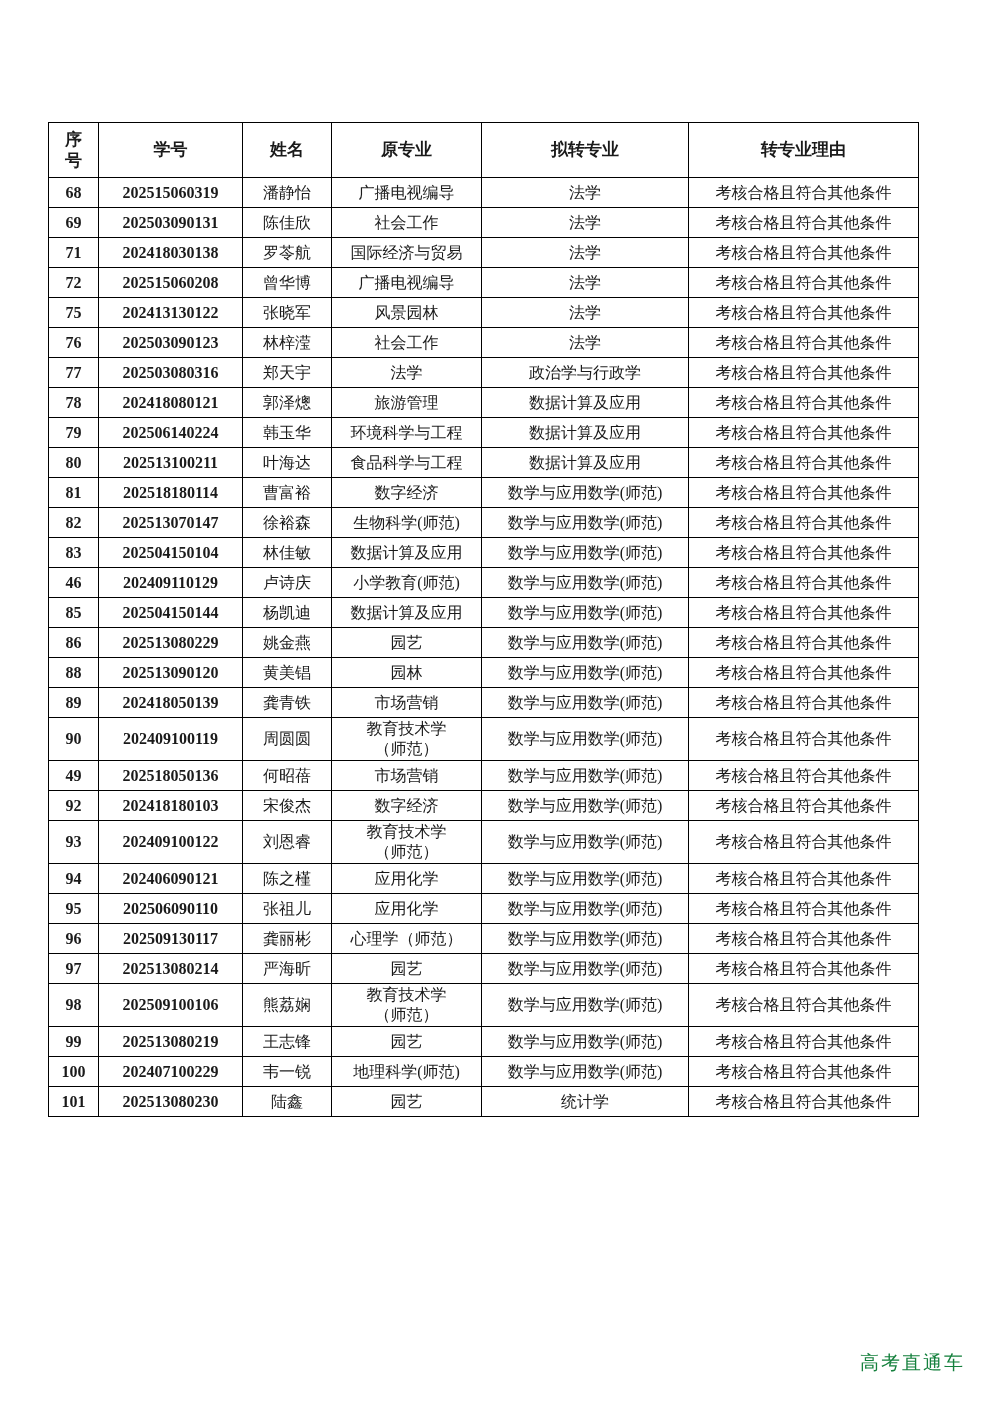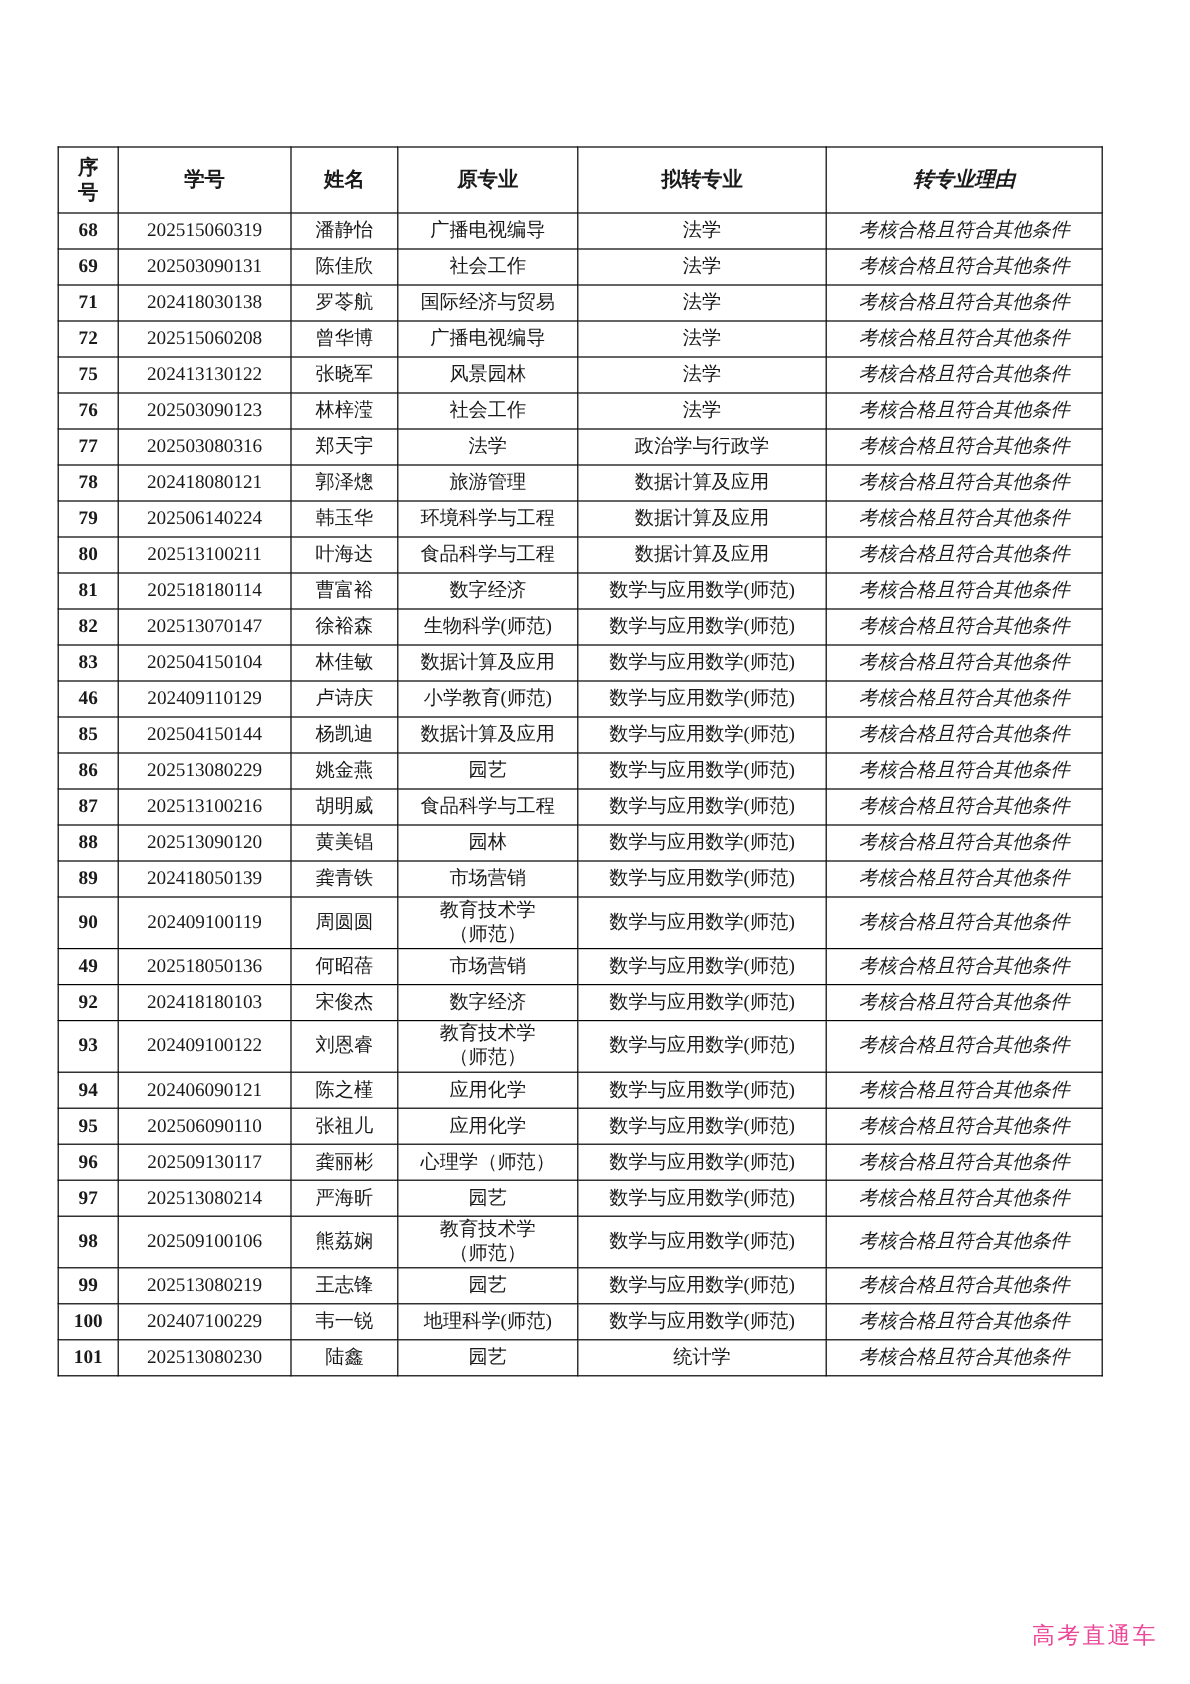--- a/index.html
+++ b/index.html
@@ -28,30 +28,30 @@
     line-height: 1.25;
     overflow: hidden;
   }
   .doc-table th {
     font-weight: bold;
     font-size: 17px;
     height: 52px;
   }
   .doc-table td { height: 27px; }
   .col0 { width: 45px; font-weight: bold; }
-  .col1 { width: 139px; }
+  .col1 { width: 139px; font-weight: bold; }
   .col2 { width: 84px; }
   .col3 { width: 145px; }
   .col4 { width: 202px; }
-  .col5 { width: 225px; font-style: italic; }
+  .col5 { width: 225px; }
   .watermark {
     position: absolute;
     right: 27px; top: 1350px;
     font-size: 19px;
-    color: #ec4899;
+    color: #15803d;
     font-family: "Liberation Sans", sans-serif;
     letter-spacing: 2px;
   }
 </style>
 </head>
 <body>
 
 <table class="doc-table">
   <thead>
     <tr>
@@ -187,28 +187,20 @@
       </tr>
       <tr>
         <td class="col0">86</td>
         <td class="col1">202513080229</td>
         <td class="col2">姚金燕</td>
         <td class="col3">园艺</td>
         <td class="col4">数学与应用数学(师范)</td>
         <td class="col5">考核合格且符合其他条件</td>
       </tr>
       <tr>
-        <td class="col0">87</td>
-        <td class="col1">202513100216</td>
-        <td class="col2">胡明威</td>
-        <td class="col3">食品科学与工程</td>
-        <td class="col4">数学与应用数学(师范)</td>
-        <td class="col5">考核合格且符合其他条件</td>
-      </tr>
-      <tr>
         <td class="col0">88</td>
         <td class="col1">202513090120</td>
         <td class="col2">黄美锠</td>
         <td class="col3">园林</td>
         <td class="col4">数学与应用数学(师范)</td>
         <td class="col5">考核合格且符合其他条件</td>
       </tr>
       <tr>
         <td class="col0">89</td>
         <td class="col1">202418050139</td>

